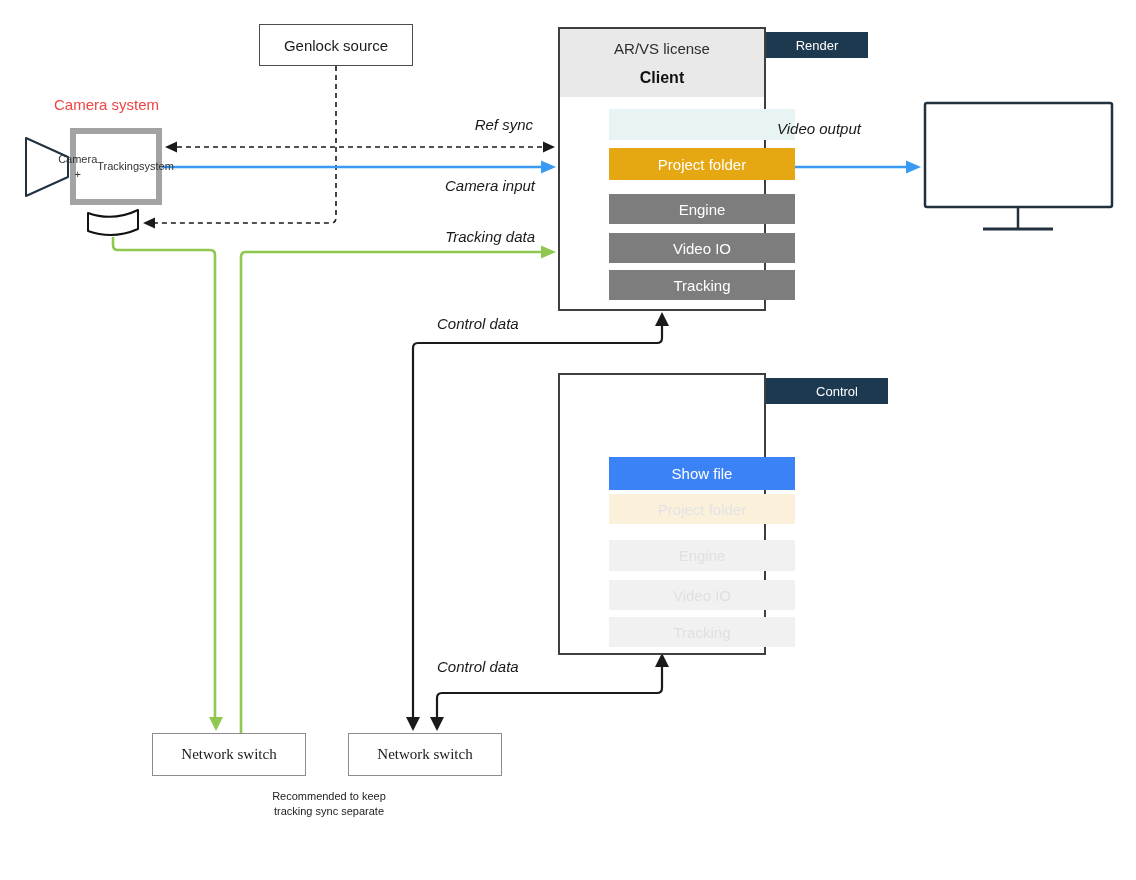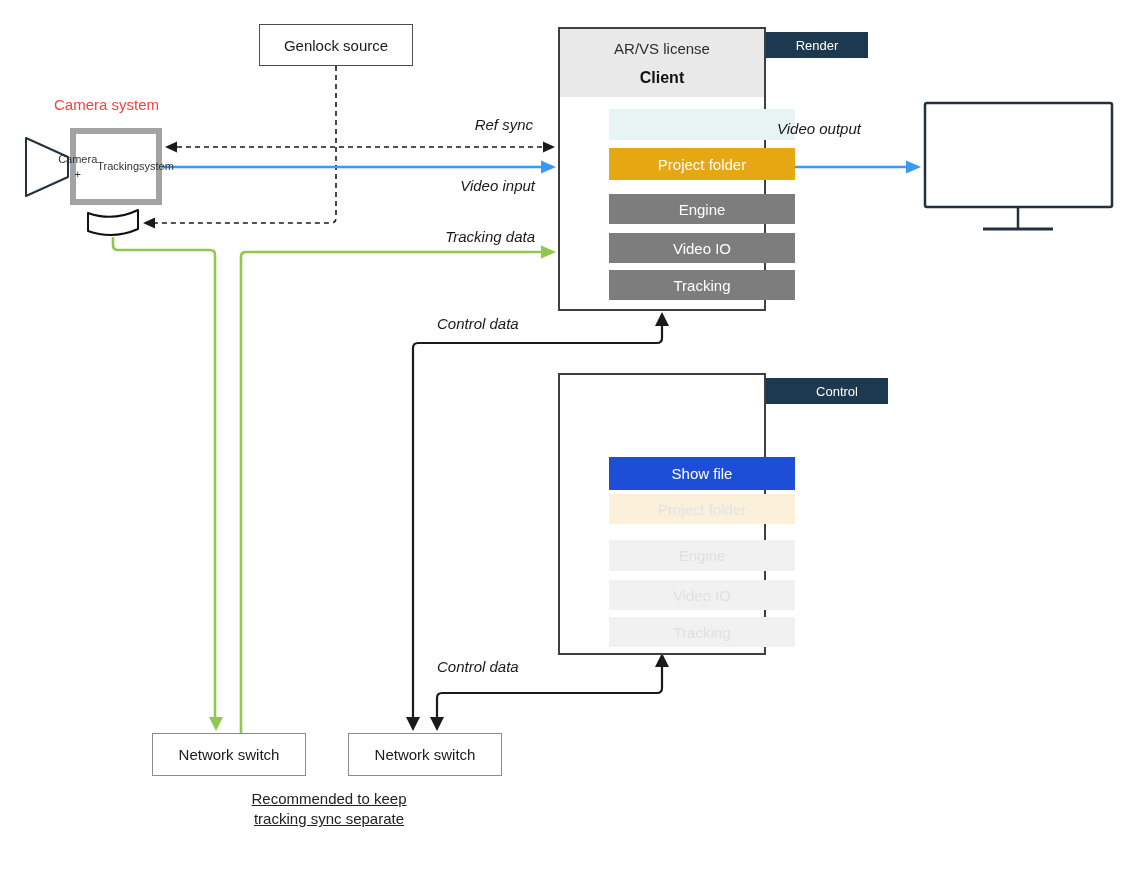--- a/index.html
+++ b/index.html
@@ -7,21 +7,21 @@
     position:relative; width:1136px; height:880px; background:#ffffff;
     font-family:"Liberation Sans", sans-serif; overflow:hidden;
   }
   svg.wires { position:absolute; left:0; top:0; pointer-events:none; }
 
   .simplebox {
     position:absolute; background:#ffffff; border:1.5px solid #4d4d4d;
     display:flex; align-items:center; justify-content:center;
     font-size:15px; color:#1a1a1a; box-sizing:border-box;
   }
-  .switchbox { border:1.5px solid #8c8c8c; }
+  .switchbox { border:1.5px solid #8c8c8c;font-family:Liberation Serif, serif; }
 
   .bigbox {
     position:absolute; background:#ffffff; border:2px solid #3f3f3f;
     box-sizing:border-box;
   }
   .bighead {
     position:absolute; left:0; top:0; right:0; height:68px; background:#e9e9e9;
     display:flex; flex-direction:column; align-items:center; justify-content:center;
     gap:12px;
   }
@@ -29,21 +29,21 @@
   .bighead .role { font-size:16px; font-weight:bold; color:#111111; }
 
   .row {
     position:absolute; left:9px; width:186px;
     display:flex; align-items:center; justify-content:center;
     font-size:15px; box-sizing:border-box;margin-left:40px;
   }
   .row-empty    { background:#e8f3f4; }
   .row-orange   { background:#e5a712; color:#ffffff; }
   .row-gray     { background:#7d7d7d; color:#ffffff; }
-  .row-teal     { background:#1d4ed8; color:#ffffff; }
+  .row-teal     { background:#3b82f6; color:#ffffff; }
   .row-fadeyellow { background:#fbf1db; color:#e3e3e6; }
   .row-fadegray { background:#f1f1f1; color:#e0e0e0; }
 
   .tag {
     position:absolute; width:102px; height:26px; background:#1d3950; color:#ffffff;
     font-size:13px; display:flex; align-items:center; justify-content:center;
   }
 
   .edge-label {
     position:absolute; font-style:italic; font-size:15px; color:#1a1a1a;
@@ -54,21 +54,21 @@
   .plain-label { position:absolute; font-size:15px; color:#ef4444; white-space:nowrap; }
 
   .camera-body {
     position:absolute; left:70px; top:128px; width:92px; height:77px;
     border:6px solid #a3a3a3; background:#ffffff; box-sizing:border-box;
     display:flex; flex-direction:row; align-items:center; justify-content:center;
     font-size:11px; line-height:1.3; color:#333333; text-align:center;
   }
   .note {
     position:absolute; left:208px; top:789px; width:242px; text-align:center;
-    font-size:15px; color:#222222; line-height:1.35;text-decoration:underline;
+    font-size:11px; color:#222222; line-height:1.35;
   }
 </style>
 </head>
 <body>
 
 <div class="canvas">
 
   <svg class="wires" width="1136" height="880" viewBox="0 0 1136 880">
 
     <path d="M336,66 L336,218 Q336,223 331,223 L155,223" fill="none" stroke="#1a1a1a" stroke-width="1.6" stroke-dasharray="5,4"></path>
@@ -148,19 +148,19 @@
   <div class="simplebox switchbox" style="left:348px; top:733px; width:154px; height:43px;">
     <span>Network switch</span>
   </div>
 
   <div class="note">
     <div>Recommended to keep</div>
     <div>tracking sync separate</div>
   </div>
 
   <div class="edge-label ra" style="left:413px; top:116px; width:120px;">Ref sync</div>
-  <div class="edge-label ra" style="left:415px; top:177px; width:120px;">Video input</div>
+  <div class="edge-label ra" style="left:415px; top:177px; width:120px;">Camera input</div>
   <div class="edge-label ra" style="left:405px; top:228px; width:130px;">Tracking data</div>
   <div class="edge-label" style="left:437px; top:315px;">Control data</div>
   <div class="edge-label" style="left:437px; top:658px;">Control data</div>
   <div class="edge-label" style="left:777px; top:120px;">Video output</div>
 
 </div>
 
 </body></html>

